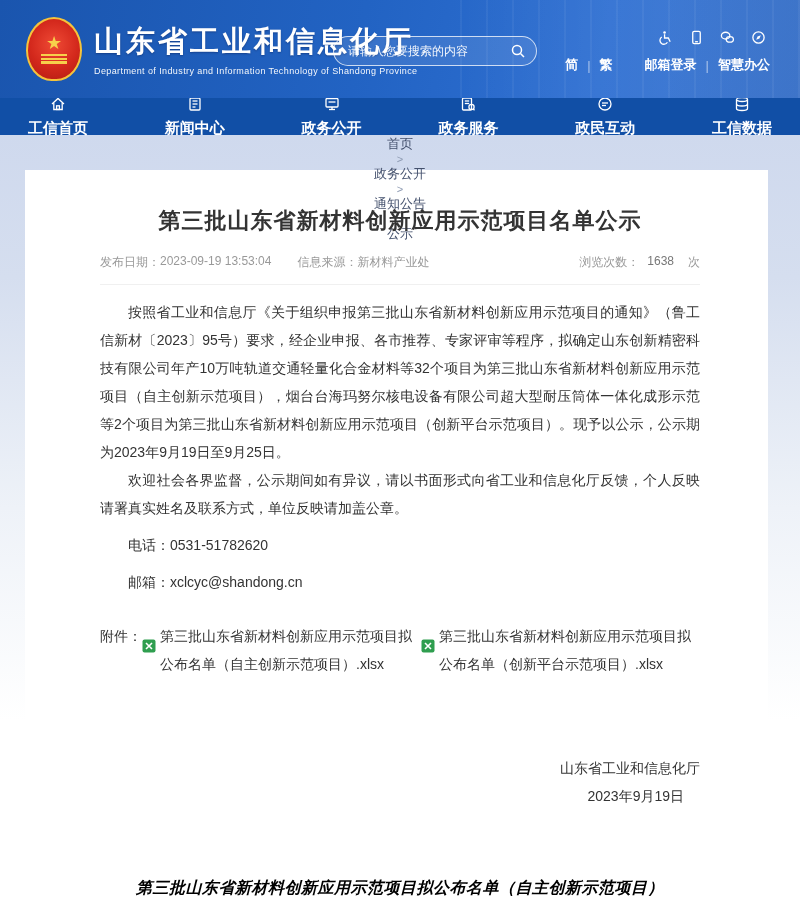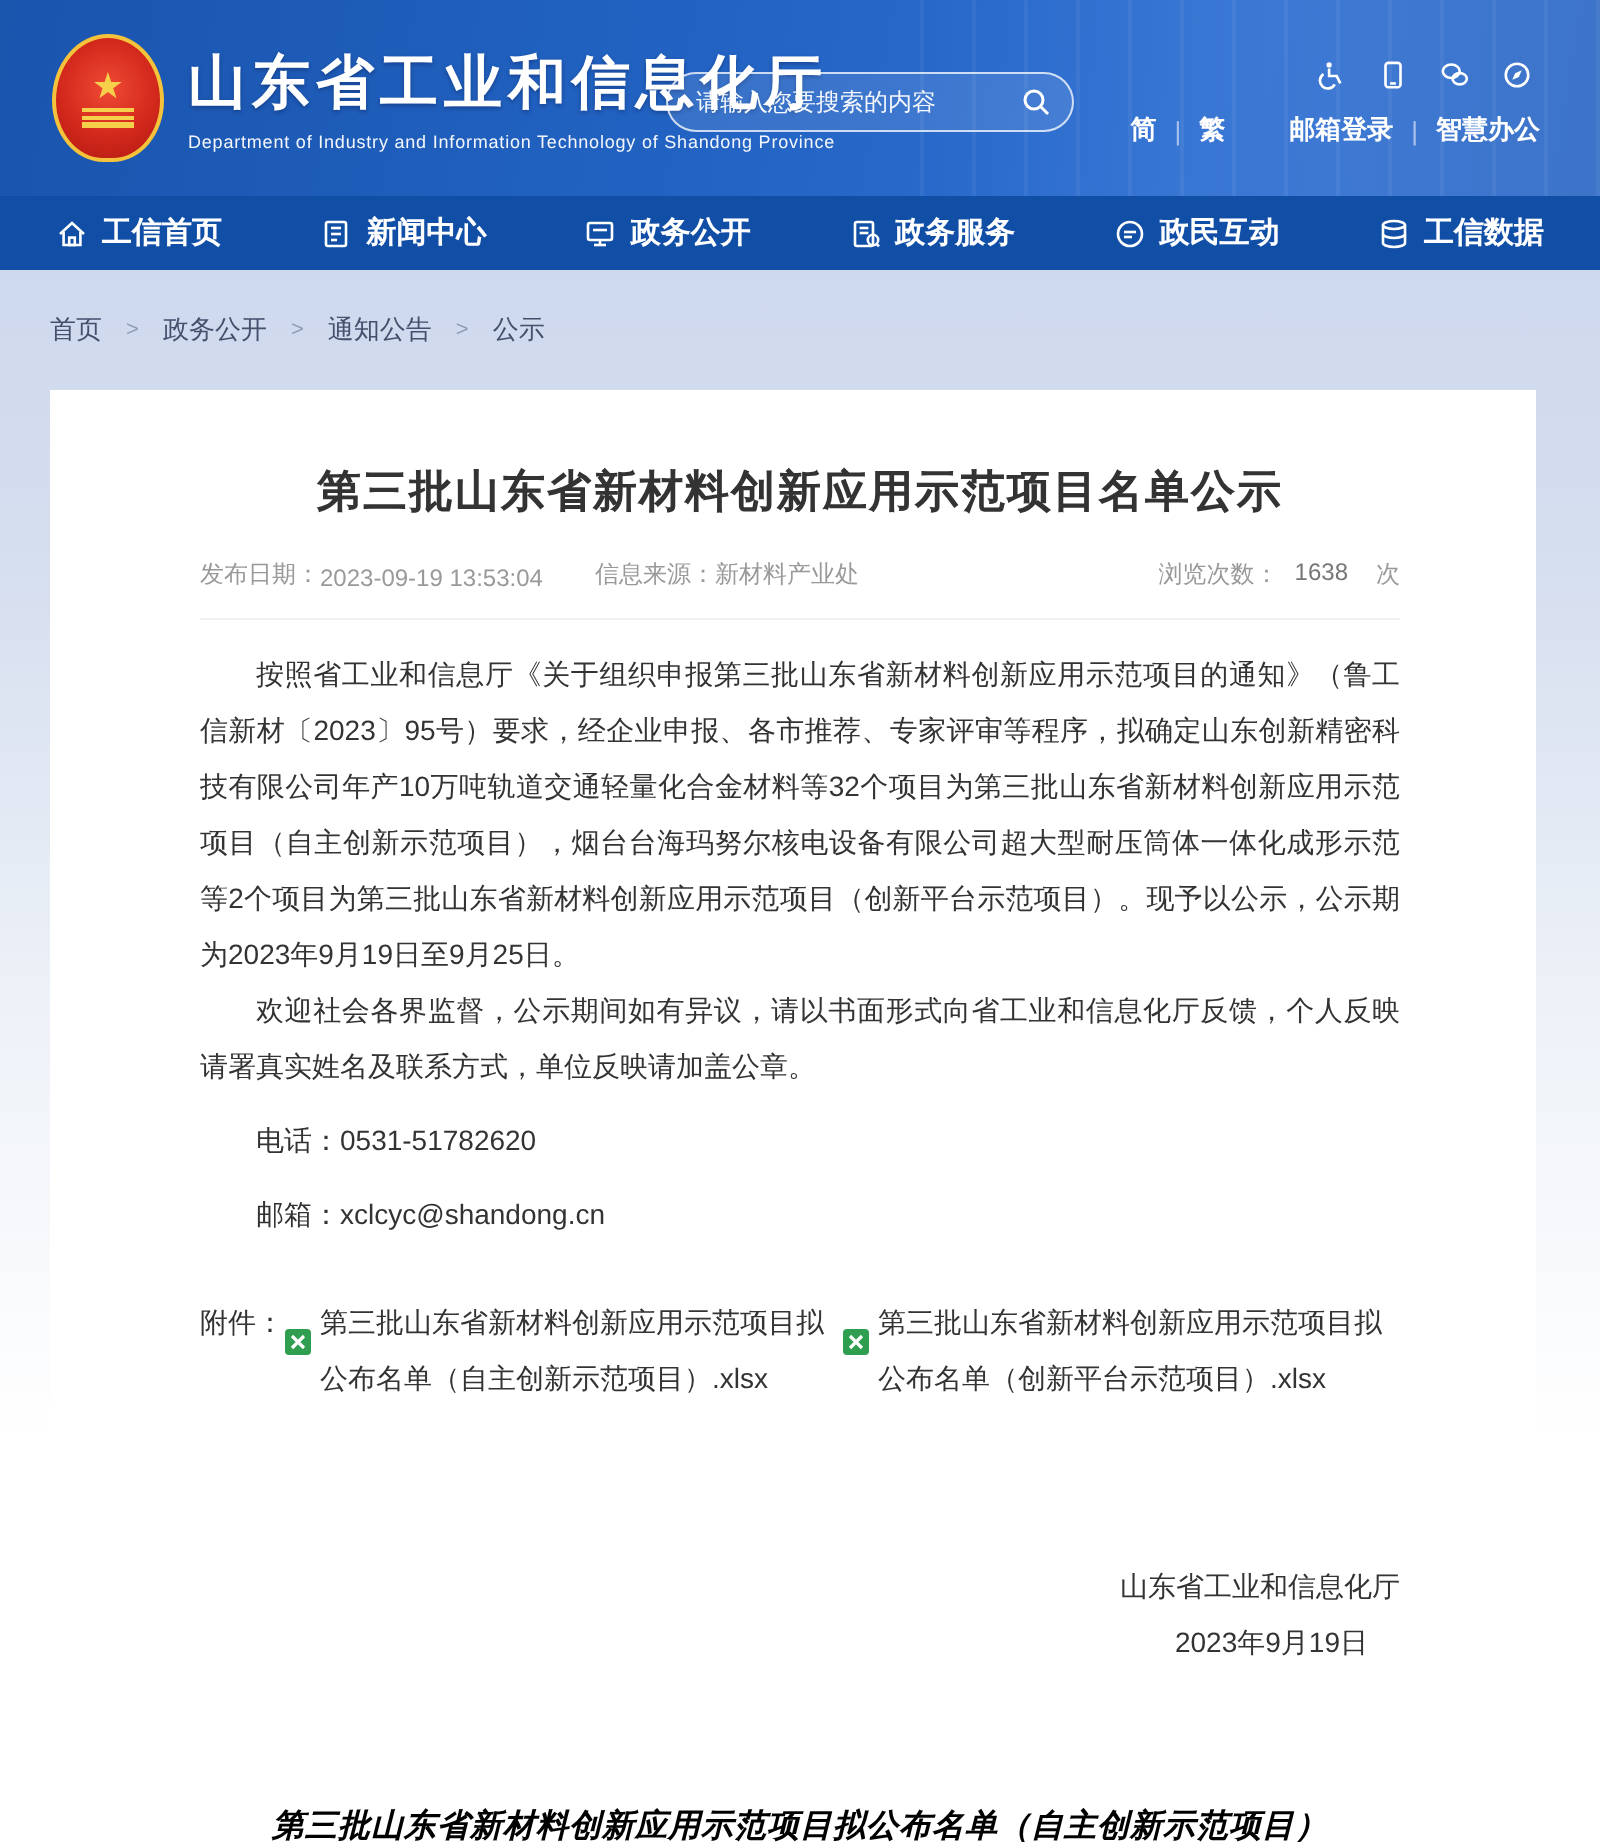--- a/index.html
+++ b/index.html
@@ -57,36 +57,36 @@
   .link-row{ display:flex; align-items:center; gap:9px; color:#fff; font-size:13px; font-weight:bold; }
   .link-row .sep{ color:rgba(255,255,255,.55); font-weight:normal; }
   .link-row a{ color:#fff; text-decoration:none; cursor:pointer; }
 
   
   .main-nav{
     height:37px; background:#114fa6;
     display:flex; align-items:center; justify-content:space-between;
     padding:0 28px;
   }
-  .nav-item{ display:flex; align-items:center; gap:7px; color:#fff; font-size:15px; font-weight:bold; cursor:pointer; }
+  .nav-item{ display:flex; align-items:center; gap:7px; color:#fff; font-size:15px; font-weight:bold; cursor:pointer;flex-direction:column; }
   .nav-item svg{ width:16px; height:16px; }
 
   
-  .breadcrumb{ height:60px; display:flex; align-items:center; padding:0 25px; font-size:13px; color:#44516d; }
+  .breadcrumb{ height:35px; display:flex; align-items:center; padding:0 25px; font-size:13px; color:#44516d;flex-direction:column; }
   .breadcrumb .crumb{ cursor:pointer; }
   .breadcrumb .bsep{ margin:0 12px; color:#8d9ab2; font-size:11px; }
 
   
   .card{
     margin:0 32px 0 25px; background:#fff; min-height:737px;
     padding:36px 68px 30px 75px;
   }
   .article-title{ text-align:center; font-size:22px; font-weight:bold; color:#333; letter-spacing:1px; }
   .meta-row{
-    margin-top:18px; display:flex; align-items:flex-end; font-size:12px; color:#999;
+    margin-top:18px; display:flex; align-items:flex-start; font-size:12px; color:#999;
     padding-bottom:13px; border-bottom:1px solid #f0f0f0;
   }
   .meta-row .m-gap{ width:26px; }
   .meta-row .views{ margin-left:auto; display:flex; gap:6px; }
   .meta-row .views .v-num{ color:#777; margin:0 8px 0 2px; }
 
   .body-text{ margin-top:13px; font-size:14px; color:#333; line-height:28px; }
   .body-text p{ text-indent:2em; text-align:justify; }
   .contact-line{ text-indent:2em; margin-top:9px; }
 

